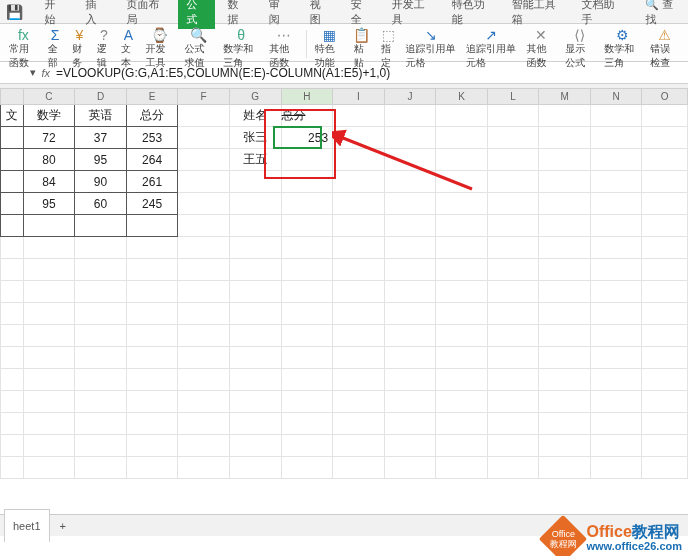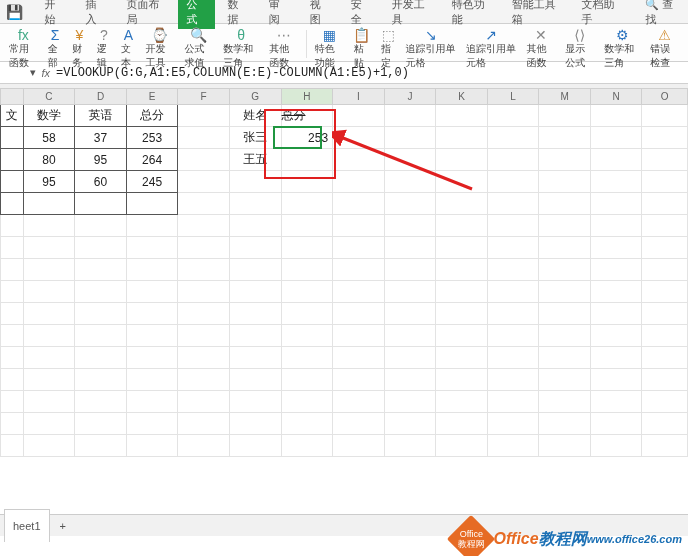--- a/index.html
+++ b/index.html
@@ -80,21 +80,21 @@
   .fb-icon {
     font-size: 11px;
     color: #555;
     cursor: pointer;
   }
   .fx {
     font-style: italic;
     color: #666;
   }
   .formula-text {
-    font-family: Liberation Mono, monospace;
+    font-family: Liberation Sans, sans-serif;
     font-size: 12px;
     color: #222;
   }
   .spacer {
     height: 4px; background: #f0f0f0;
   }
   .sheet {
     position: relative;
     overflow: hidden;
     height: 440px;
@@ -175,21 +175,21 @@
     align-items: center; justify-content: center;
     border-radius: 2px;
   }
   .wm-icon span {
     transform: rotate(-45deg);
     color: #fff;
     font-size: 9px;
     text-align: center;
     line-height: 10px;
   }
-  .wm-text { display: flex; flex-direction: row; line-height: 14px; font-style: italic; }
+  .wm-text { display: flex; flex-direction: column; line-height: 14px; }
   .wm-text .big {
     font-size: 16px; font-weight: bold;
     color: #1a6fb4;
   }
   .wm-text .big .orange { color: #e66b24; }
   .wm-text .small {
     font-size: 11px; font-weight: bold; color: #1a6fb4;
   }
 </style>
 </head>
@@ -342,21 +342,21 @@
     <td></td>
           <td></td>
           <td></td>
           <td></td>
           <td></td>
           <td></td>
           <td></td>
   </tr>
   <tr>
     <td class="datacell"></td>
-    <td class="datacell">58</td>
+    <td class="datacell">72</td>
     <td class="datacell">37</td>
     <td class="datacell">253</td>
     <td></td>
     <td>张三</td>
     <td style="text-align:right;padding-right:4px">253</td>
     <td></td>
           <td></td>
           <td></td>
           <td></td>
           <td></td>
@@ -364,20 +364,36 @@
           <td></td>
   </tr>
   <tr>
     <td class="datacell"></td>
     <td class="datacell">80</td>
     <td class="datacell">95</td>
     <td class="datacell">264</td>
     <td></td>
     <td>王五</td>
     <td></td>
+          <td></td>
+          <td></td>
+          <td></td>
+          <td></td>
+          <td></td>
+          <td></td>
+          <td></td>
+  </tr>
+  <tr>
+    <td class="datacell"></td>
+    <td class="datacell">84</td>
+    <td class="datacell">90</td>
+    <td class="datacell">261</td>
+    <td></td>
+          <td></td>
+          <td></td>
           <td></td>
           <td></td>
           <td></td>
           <td></td>
           <td></td>
           <td></td>
           <td></td>
   </tr>
   <tr>
     <td class="datacell"></td>

